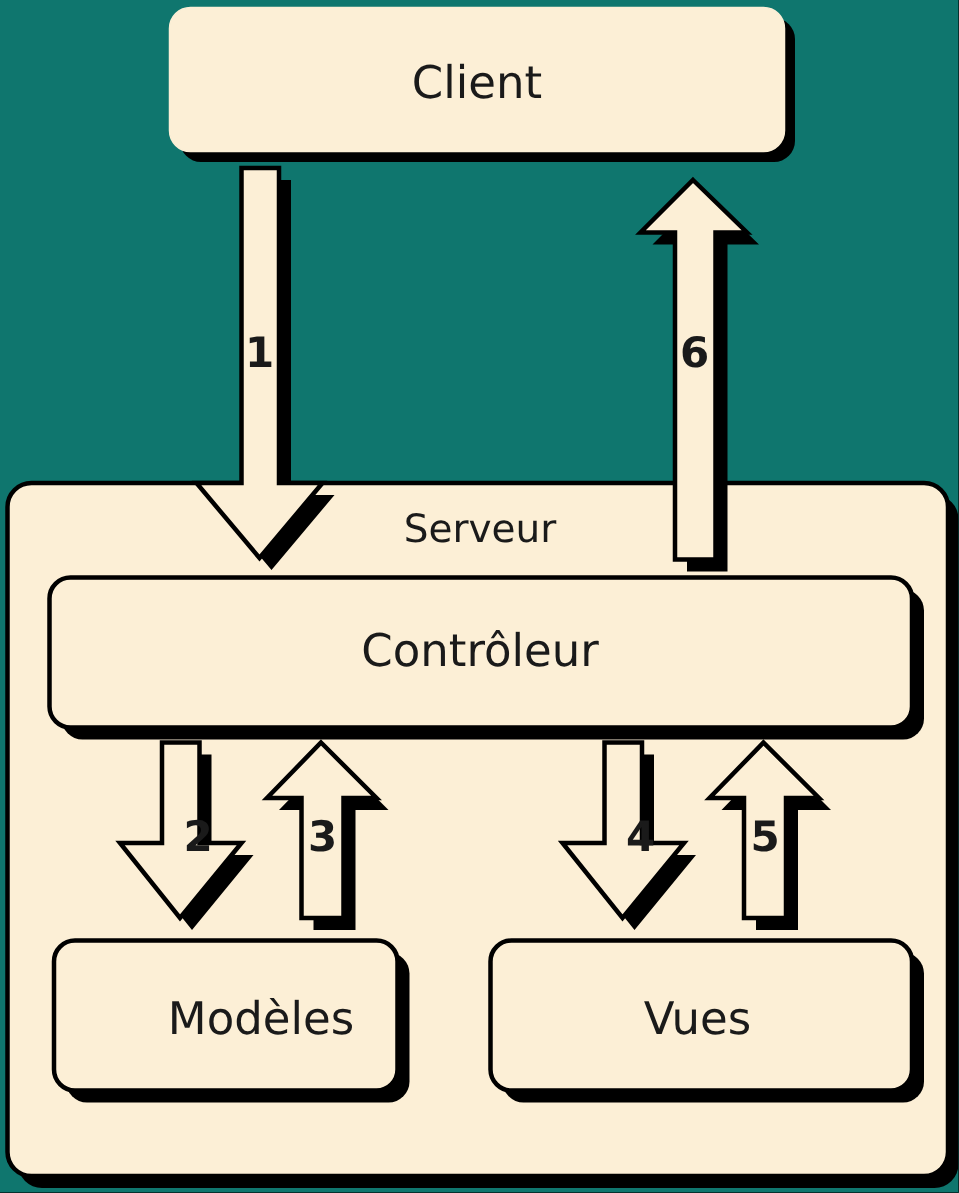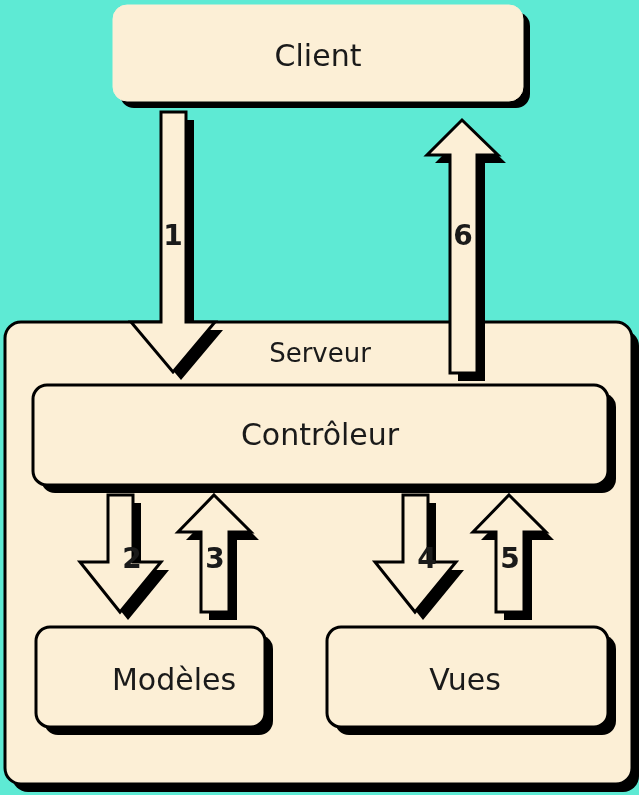--- a/index.html
+++ b/index.html
@@ -4,21 +4,21 @@
 <style>
   html, body {
     margin: 0;
     padding: 0;
     background: #000000;
   }
   #canvas {
     position: relative;
     width: 639px;
     height: 795px;
-    background: #5eead4;
+    background: #0f766e;
     overflow: hidden;
     font-family: "DejaVu Sans", "Liberation Sans", sans-serif;
   }
   #canvas svg {
     position: absolute;
     left: 0;
     top: 0;
   }
   .lbl {
     fill: #1a1a1a;

